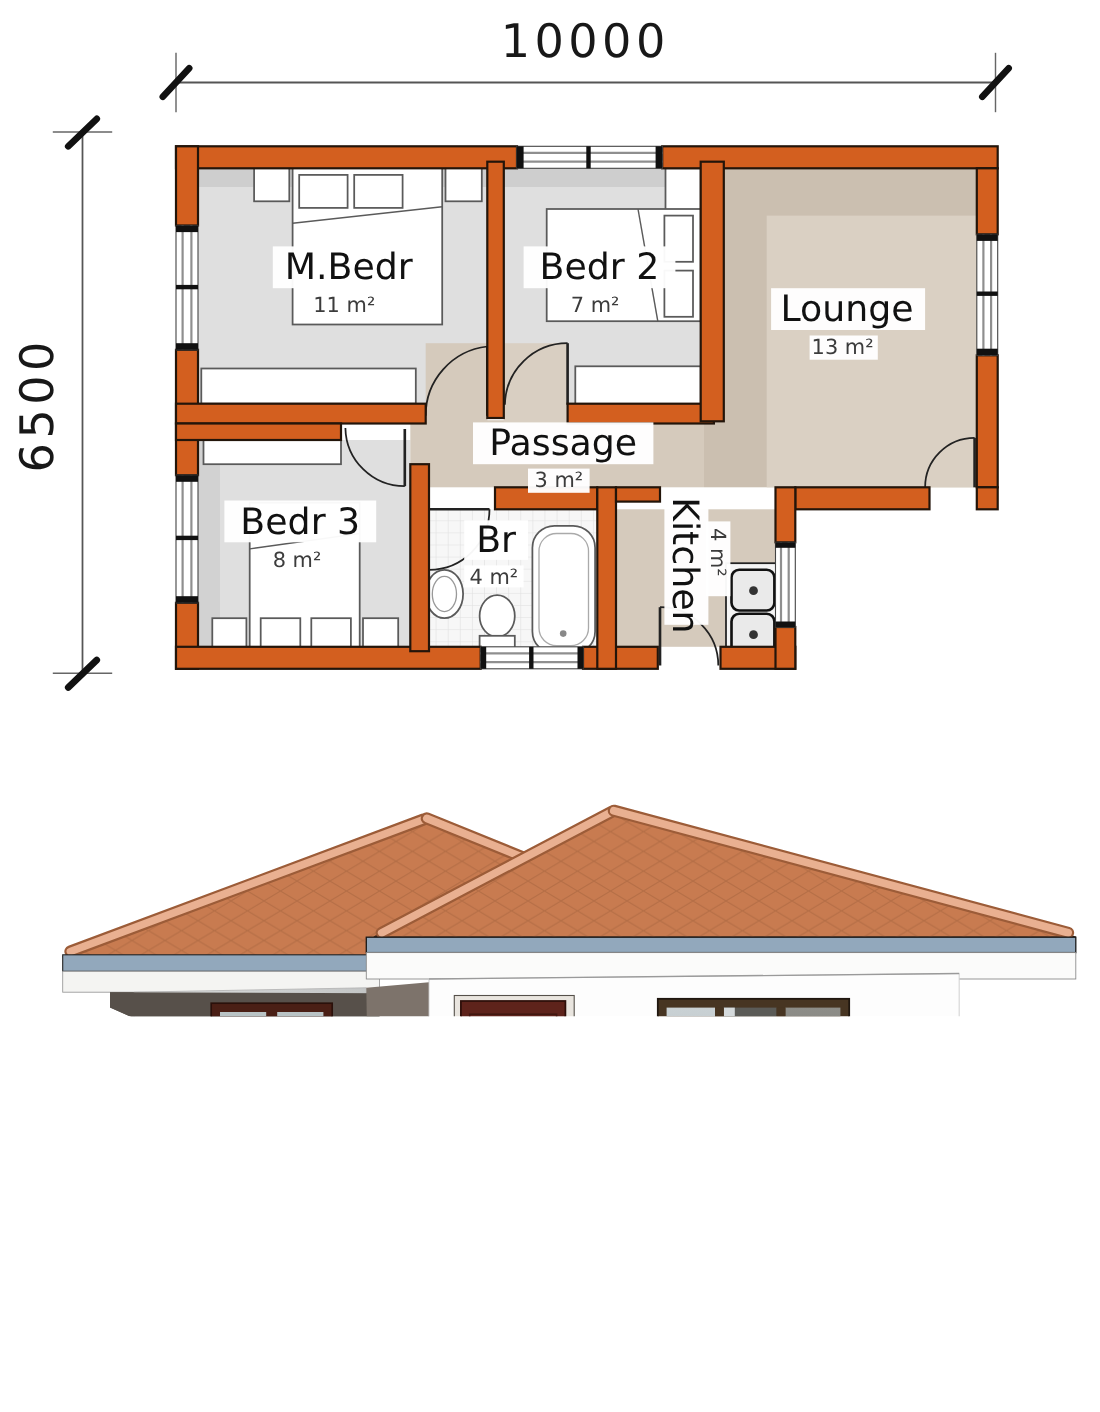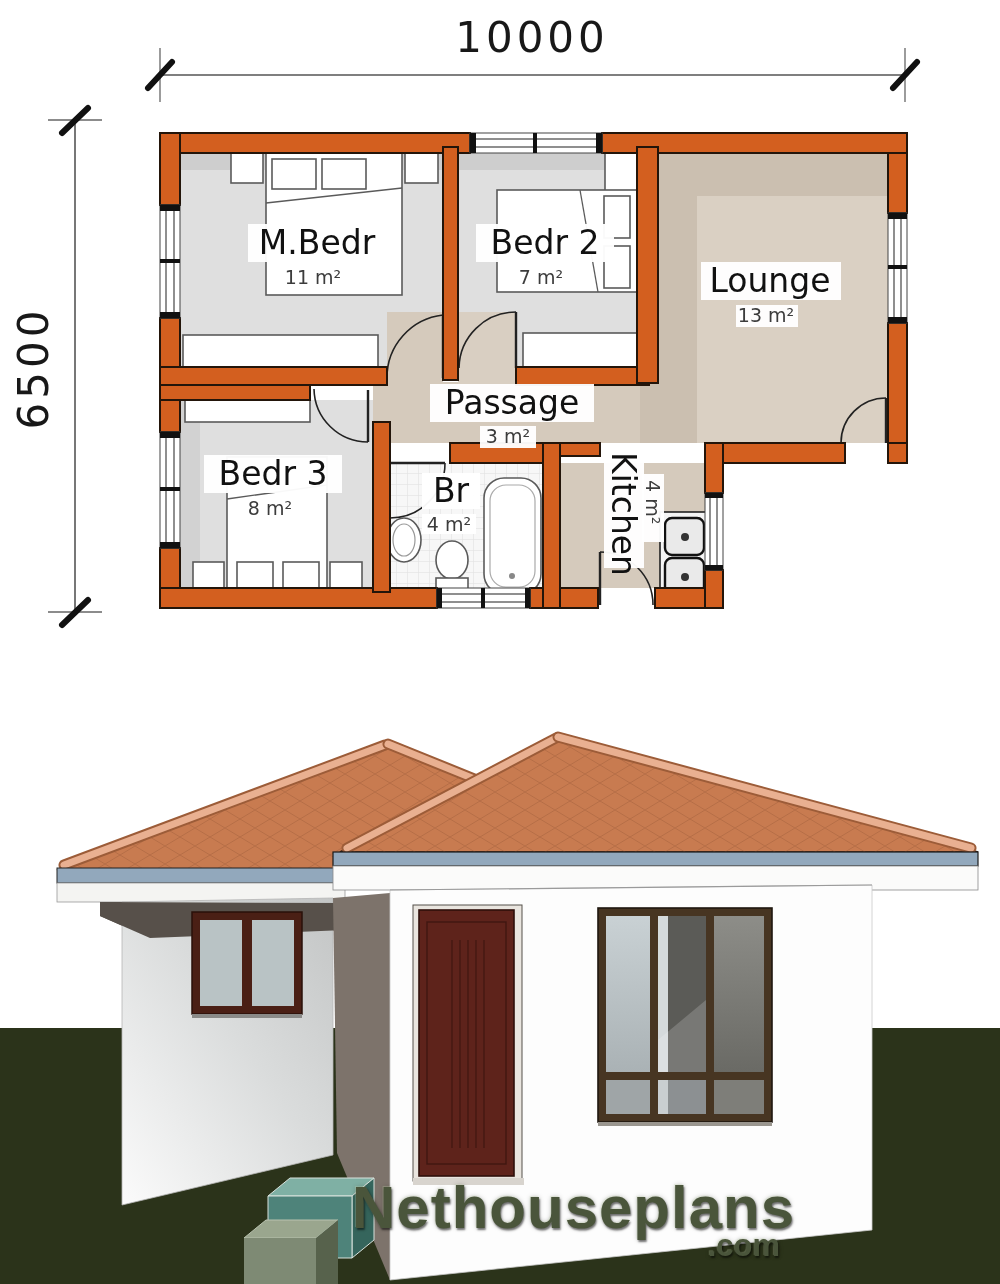--- a/index.html
+++ b/index.html
@@ -1,16 +1,16 @@
 <!DOCTYPE html>
 <html><head>
 <meta charset="utf-8">
 <style>
   html,body{margin:0;padding:0;background:#ffffff;}
-  #stage{position:relative;width:1000px;height:1284px;background:#ffffff;overflow:hidden;
+  #stage{position:relative;width:1000px;height:924px;background:#ffffff;overflow:hidden;
          font-family:"DejaVu Sans", sans-serif;}
   #scene{position:absolute;left:0;top:0;}
   .room-name{font-family:"DejaVu Sans", sans-serif;font-size:33px;fill:#111;}
   .room-area{font-family:"DejaVu Sans", sans-serif;font-size:19px;fill:#3c3c3c;}
   .dim-text{font-family:"DejaVu Sans", sans-serif;font-size:42px;fill:#181818;letter-spacing:4px;}
   .wall{fill:#d35f1f;stroke:#23150a;stroke-width:2;}
   .winline{stroke:#8f8f8f;stroke-width:2;fill:none;}
   .wincap{fill:#111;}
   .furn{fill:#ffffff;stroke:#5a5a5a;stroke-width:1.6;}
   .furnline{stroke:#5a5a5a;stroke-width:1.3;fill:none;}

